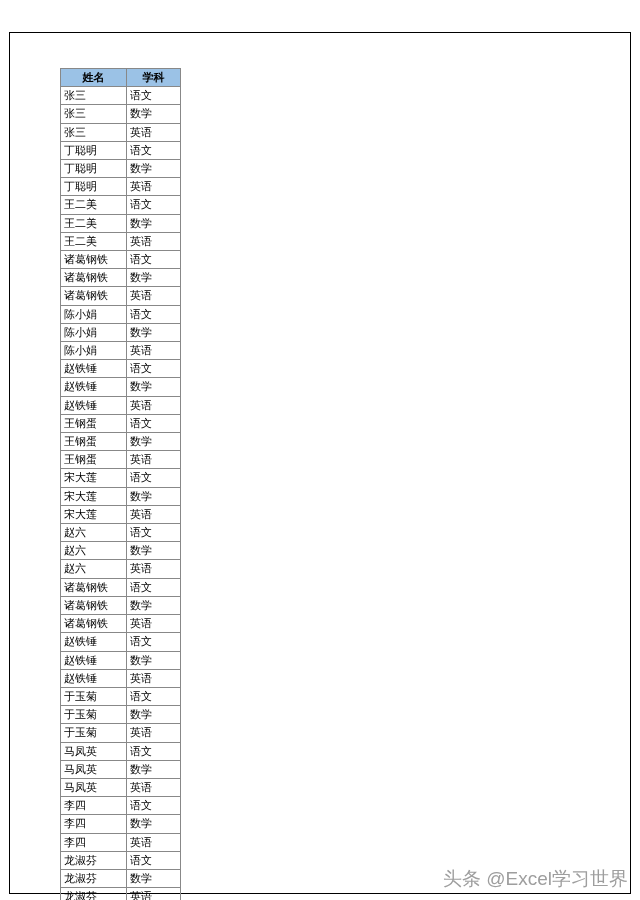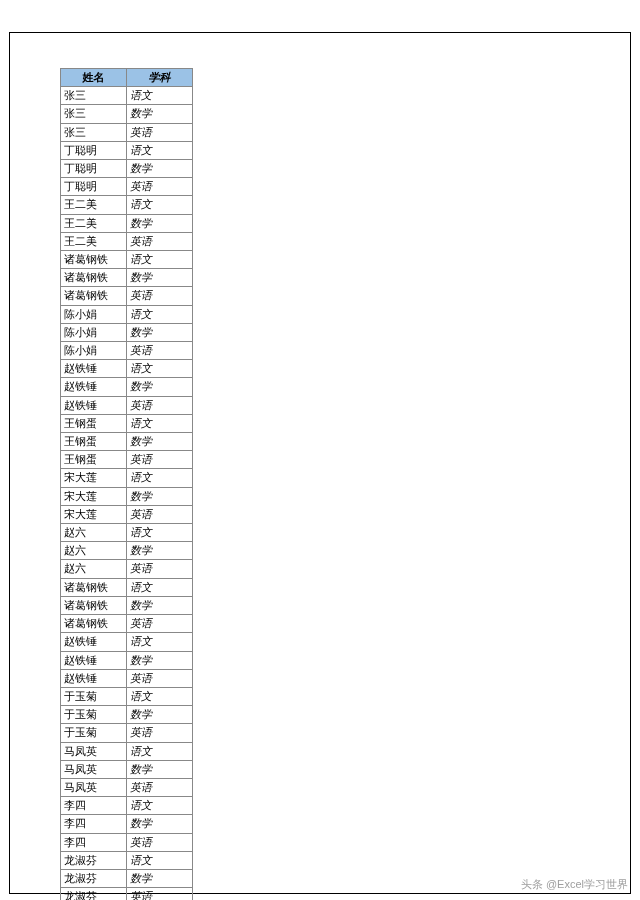--- a/index.html
+++ b/index.html
@@ -35,26 +35,26 @@
       text-align: left;
       overflow: hidden;
       white-space: nowrap;
     }
     .table th {
       background: #9bc2e6;
       font-weight: bold;
       text-align: center;
     }
     .col-name { width: 66px; }
-    .col-subject { width: 66px; font-style: italic; }
+    .col-subject { width: 54px; }
     .attribution {
       position: absolute;
       right: 12px;
       bottom: 8px;
-      font-size: 11px;
+      font-size: 19px;
       color: #9e9e9e;
       font-family: "Microsoft YaHei", sans-serif;
     }
   </style>
 </head>
 <body>
 
 <div class="page-frame">
   <table class="table">
     <thead>

